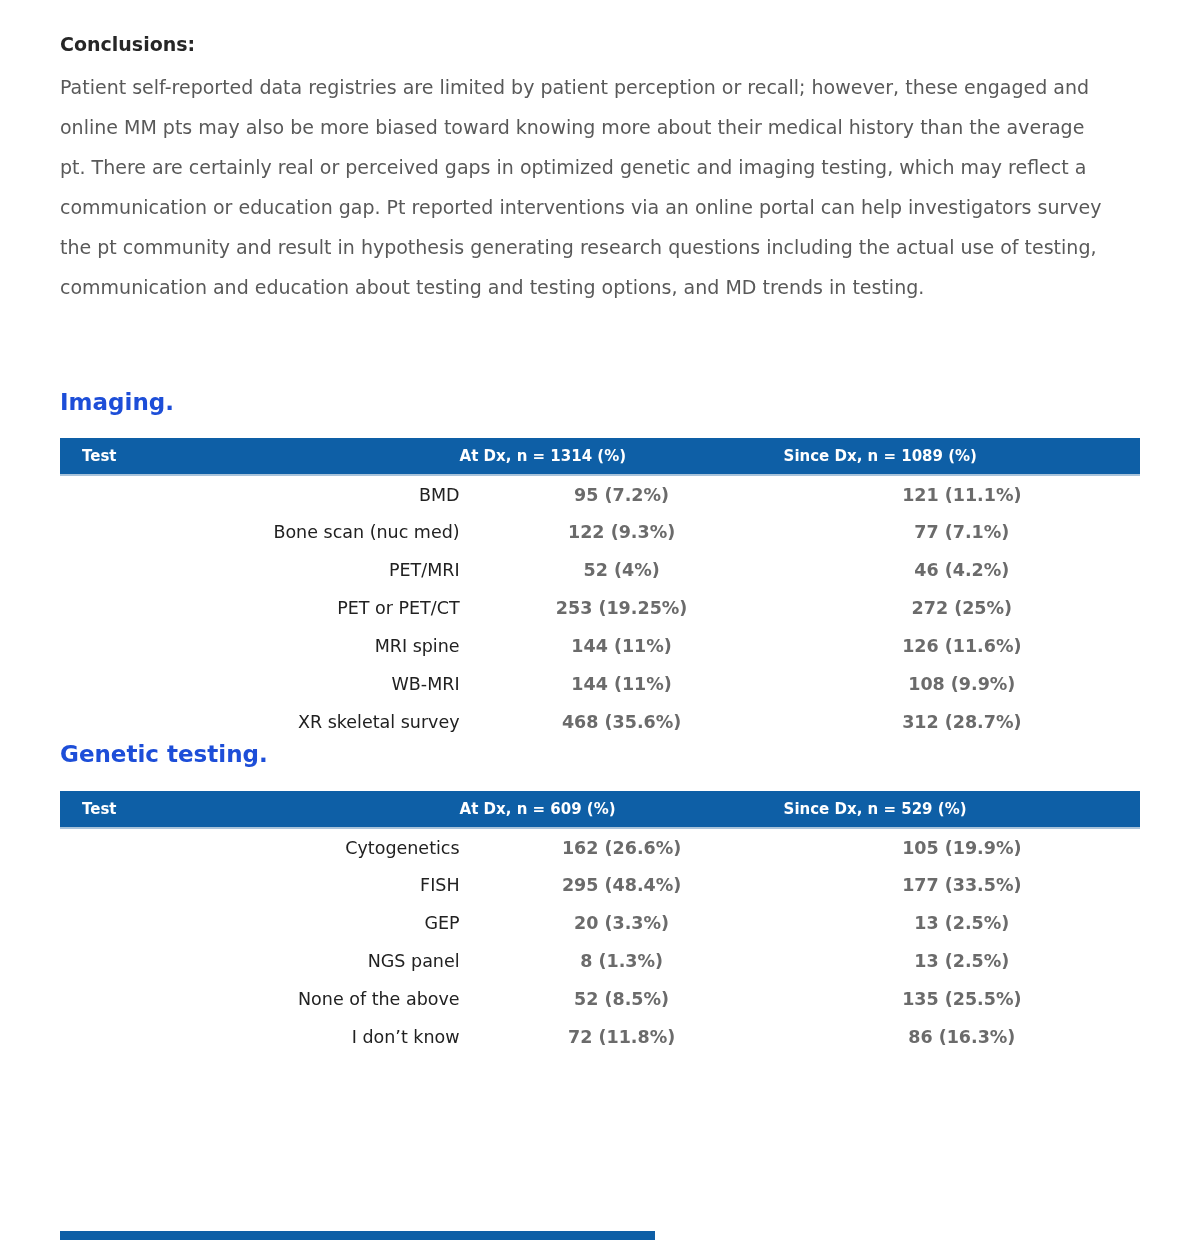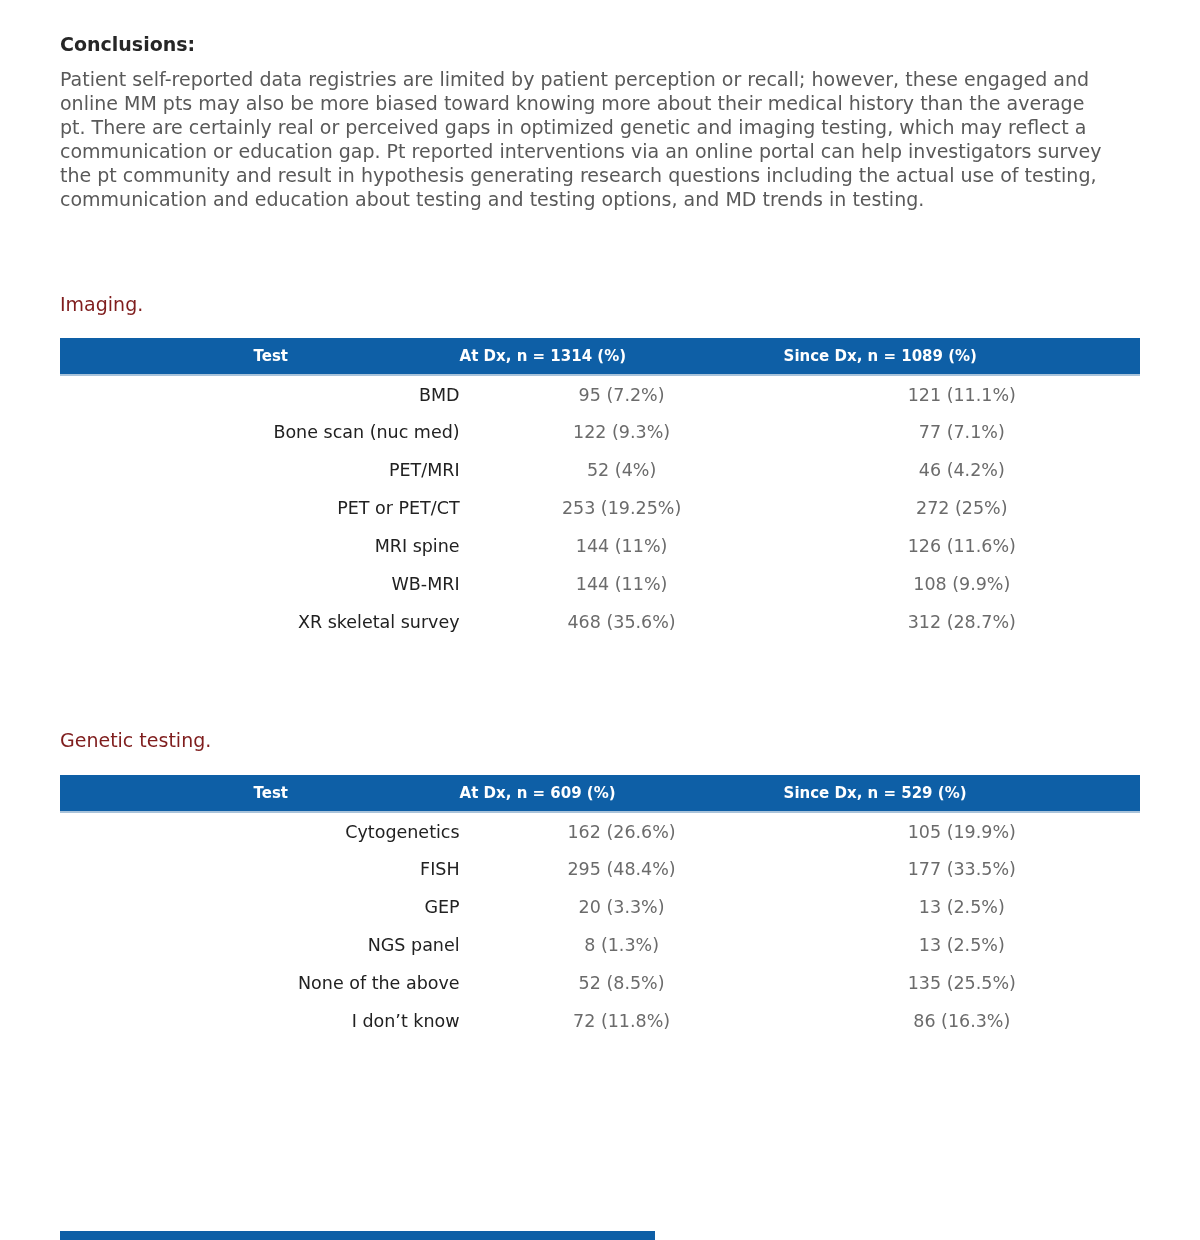--- a/index.html
+++ b/index.html
@@ -18,68 +18,69 @@
     padding: 33px 65px 0 60px;
   }
   .conclusions-heading {
     font-size: 19px;
     font-weight: 700;
     color: #262626;
     margin-bottom: 12px;
   }
   .conclusions-text {
     font-size: 19px;
-    line-height: 24px;
+    line-height: 40px;
     color: #595959;
     max-width: 1045px;
   }
   .section-title {
-    font-size: 19px;
-    font-weight: 400;
-    color: #7f1d1d;
+    font-size: 23px;
+    font-weight: 700;
+    color: #1d4ed8;
   }
   .section-title.imaging { margin-top: 82px; margin-bottom: 23px; }
-  .section-title.genetic { margin-top: 88px; margin-bottom: 24px; }
+  .section-title.genetic { margin-bottom: 24px; }
   table.data-table {
     width: 1080px;
     border-collapse: collapse;
     table-layout: fixed;
   }
   table.data-table col.c1 { width: 37%; }
   table.data-table col.c2 { width: 30%; }
   table.data-table col.c3 { width: 33%; }
   table.data-table thead th {
     background: #0e5fa6;
     color: #ffffff;
     font-size: 15px;
     font-weight: 700;
     height: 37px;
     padding: 0;
     border-bottom: 2px solid #a9c3da;
   }
   table.data-table thead th.th-test {
-    text-align: center;
+    text-align: left;
     padding-left: 22px;
   }
   table.data-table thead th.th-val { text-align: left; }
   table.data-table tbody td {
     padding: 8px 0 8px 0;
     height: 38px;
     vertical-align: middle;
   }
   td.test-cell {
     font-size: 17.5px;
     color: #212121;
     text-align: right;
     padding-left: 22px !important;
   }
   td.val-cell {
     font-size: 17.5px;
     color: #6b6b6b;
     text-align: center;
+    font-weight: bold;
   }
   .cutoff-bar {
     position: absolute;
     left: 60px;
     bottom: 0;
     width: 595px;
     height: 9px;
     background: #0e5fa6;
   }
 </style>

